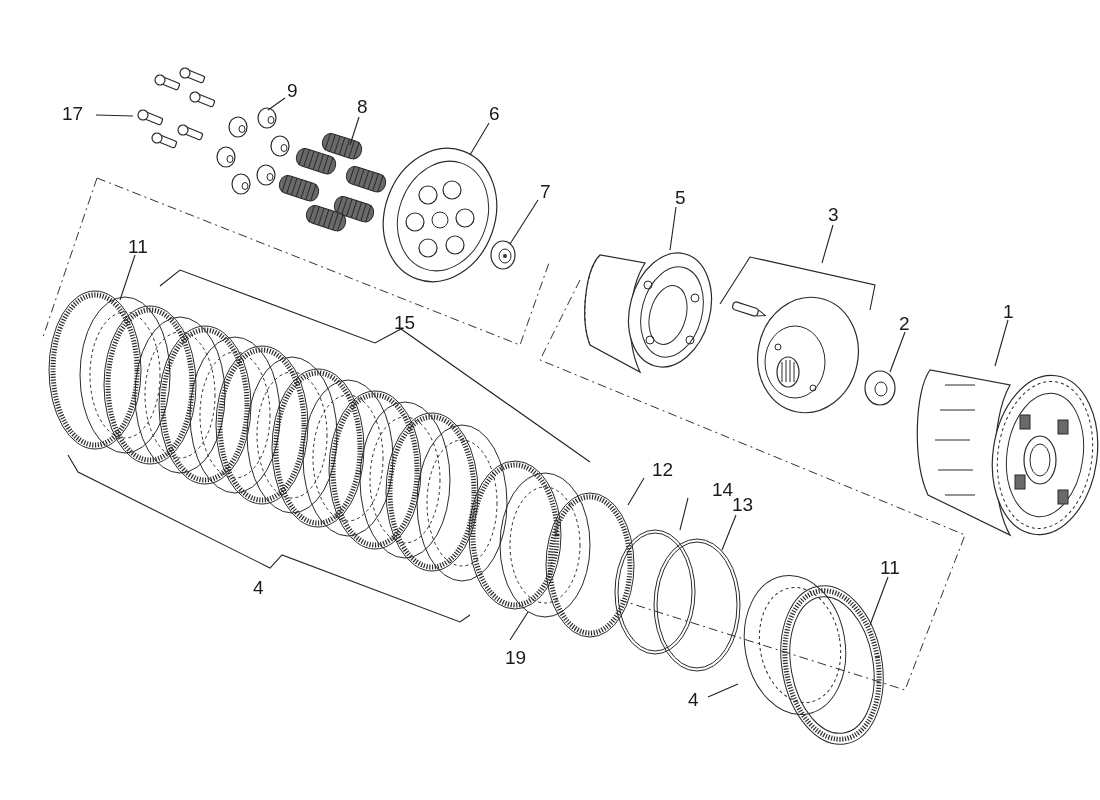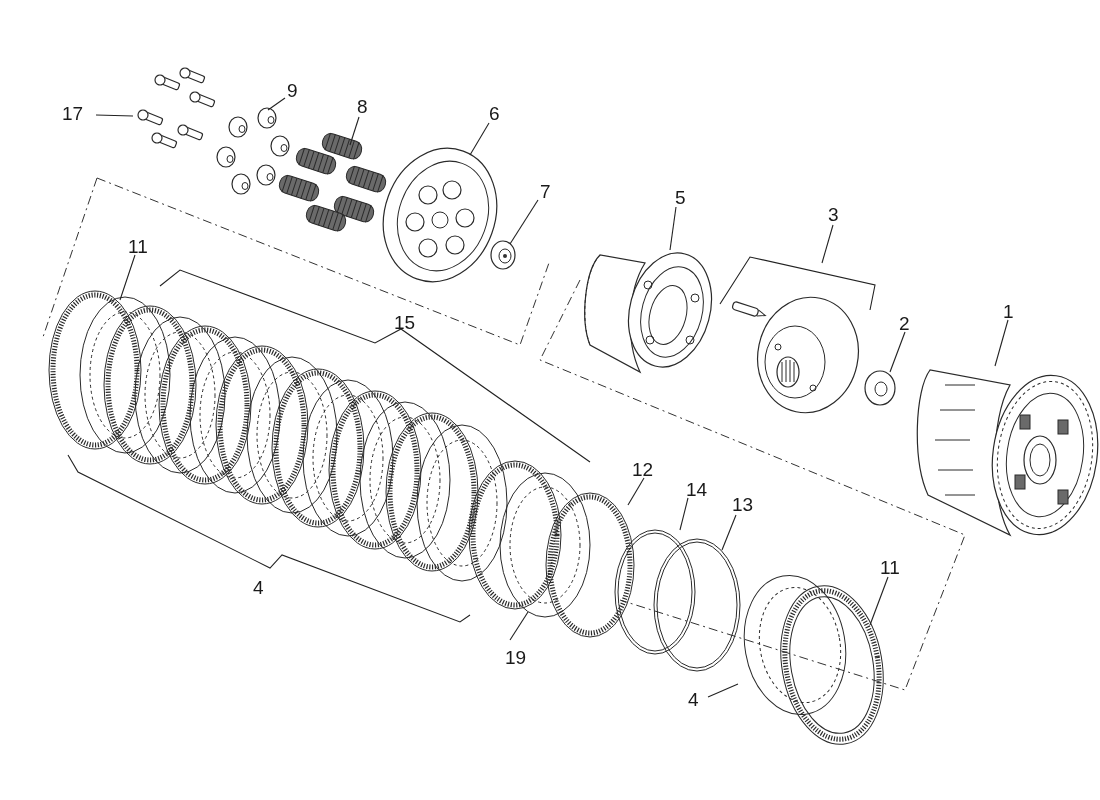--- a/index.html
+++ b/index.html
@@ -295,18 +295,18 @@
 <span class="callout" style="left:253px;top:578px">4</span>
 <span class="callout" style="left:688px;top:690px">4</span>
 <span class="callout" style="left:675px;top:188px">5</span>
 <span class="callout" style="left:489px;top:104px">6</span>
 <span class="callout" style="left:540px;top:182px">7</span>
 <span class="callout" style="left:357px;top:97px">8</span>
 <span class="callout" style="left:287px;top:81px">9</span>
 <span class="callout" style="left:62px;top:104px">17</span>
 <span class="callout" style="left:128px;top:237px">11</span>
 <span class="callout" style="left:880px;top:558px">11</span>
-<span class="callout" style="left:632px;top:460px">12</span>
+<span class="callout" style="left:652px;top:460px">12</span>
 <span class="callout" style="left:732px;top:495px">13</span>
-<span class="callout" style="left:686px;top:480px">14</span>
+<span class="callout" style="left:712px;top:480px">14</span>
 <span class="callout" style="left:394px;top:313px">15</span>
 <span class="callout" style="left:505px;top:648px">19</span>
 </div>
 
 </body></html>

